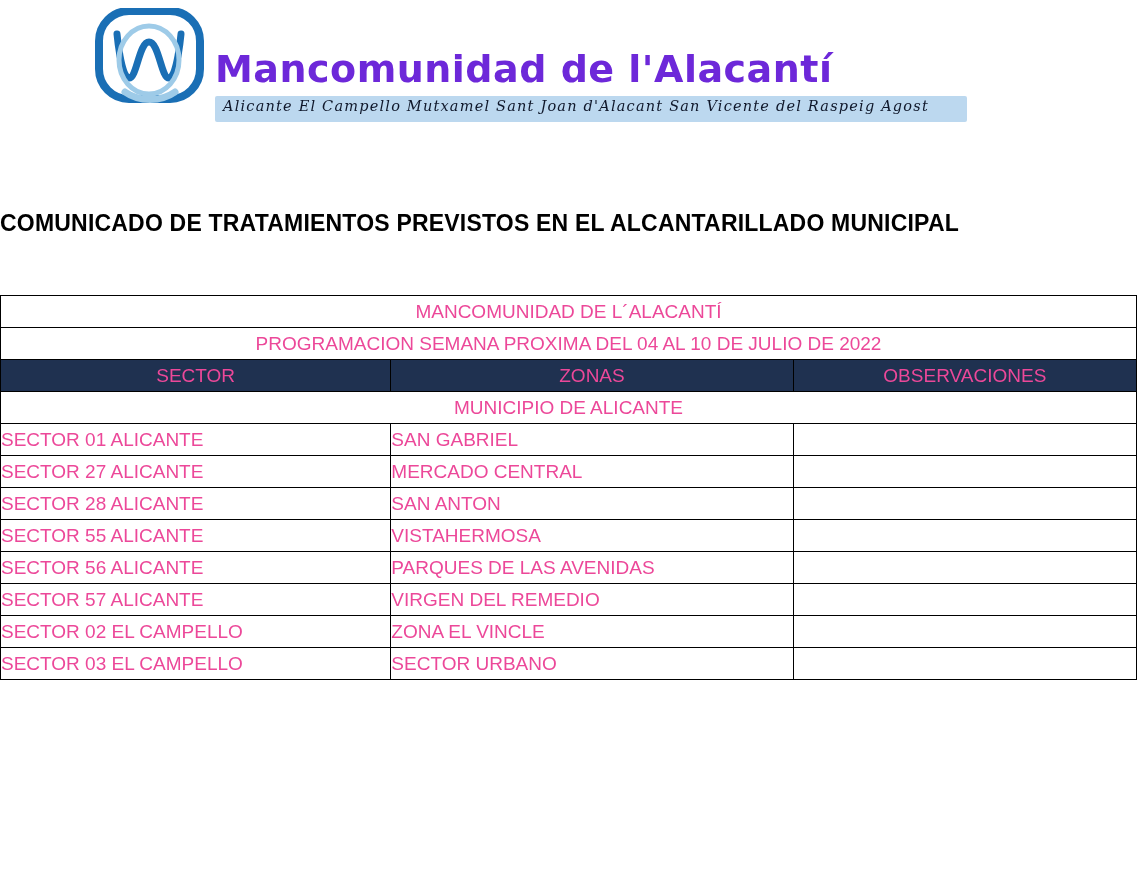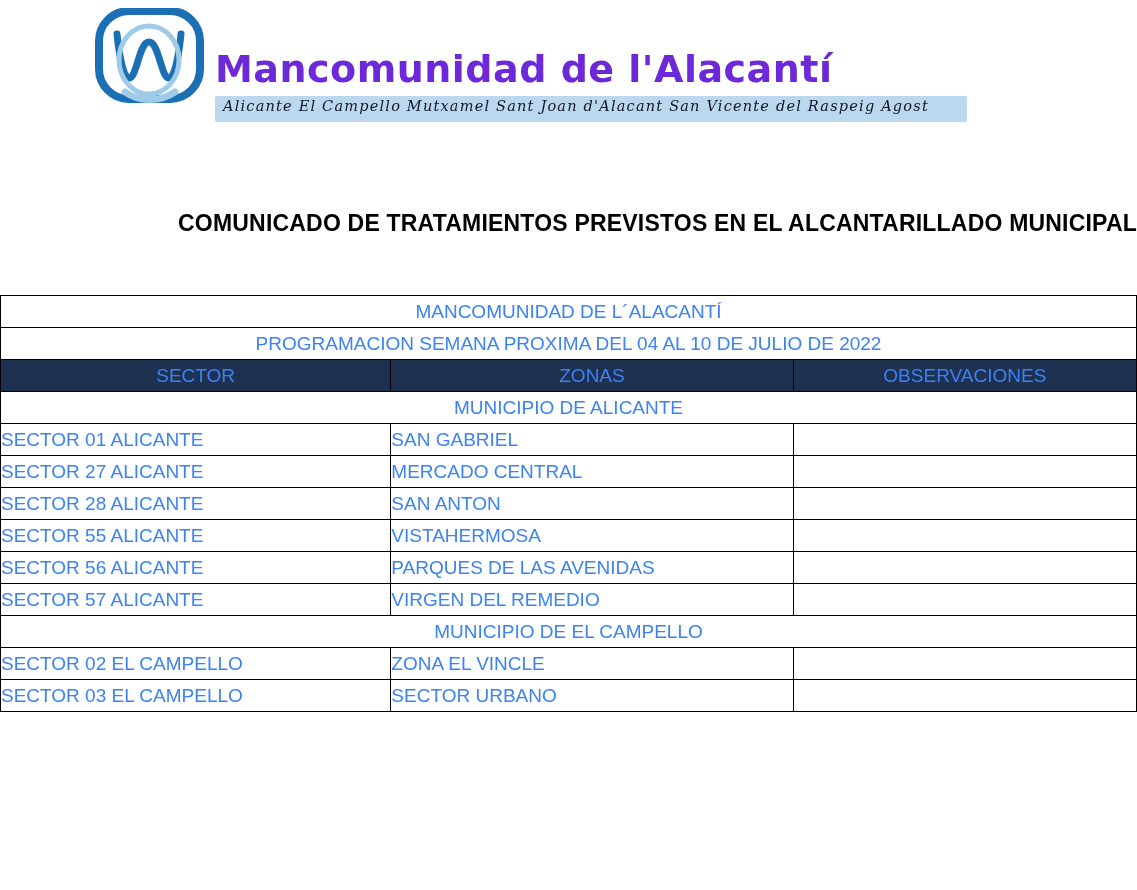--- a/index.html
+++ b/index.html
@@ -73,21 +73,21 @@
     letter-spacing: 1.2px;
     white-space: nowrap;
   }
 
   
   .doc-heading {
     position: absolute;
     left: 0;
     top: 210px;
     width: 1137px;
-    text-align: right;
+    text-align: left;
     font-size: 23px;
     font-weight: bold;
     letter-spacing: 0.2px;
     color: #000;
   }
 
   
   .tbl-wrap {
     position: absolute;
     left: 0px;
@@ -95,21 +95,21 @@
     width: 1137px;
   }
   table.sched {
     border-collapse: collapse;
     width: 1137px;
     table-layout: fixed;
   }
   table.sched td {
     border: 1px solid #000000;
     font-size: 19px;
-    color: #3b82f6;
+    color: #ec4899;
     padding: 0;
     height: 31px;
     vertical-align: middle;
   }
   .col-sector { width: 390px; }
   .col-zonas  { width: 402px; }
   .col-obs    { width: 343px; }
 
   .row-title td {
     height: 52px;
@@ -210,23 +210,20 @@
           <td>SECTOR 56 ALICANTE</td>
           <td>PARQUES DE LAS AVENIDAS</td>
           <td class="cell-empty"></td>
         </tr>
         <tr>
           <td>SECTOR 57 ALICANTE</td>
           <td>VIRGEN DEL REMEDIO</td>
           <td class="cell-empty"></td>
         </tr>
 
-        <tr class="row-muni">
-          <td colspan="3">MUNICIPIO DE EL CAMPELLO</td>
-        </tr>
         <tr>
           <td>SECTOR 02 EL CAMPELLO</td>
           <td>ZONA EL VINCLE</td>
           <td class="cell-empty"></td>
         </tr>
         <tr>
           <td>SECTOR 03 EL CAMPELLO</td>
           <td>SECTOR URBANO</td>
           <td class="cell-empty"></td>
         </tr>

